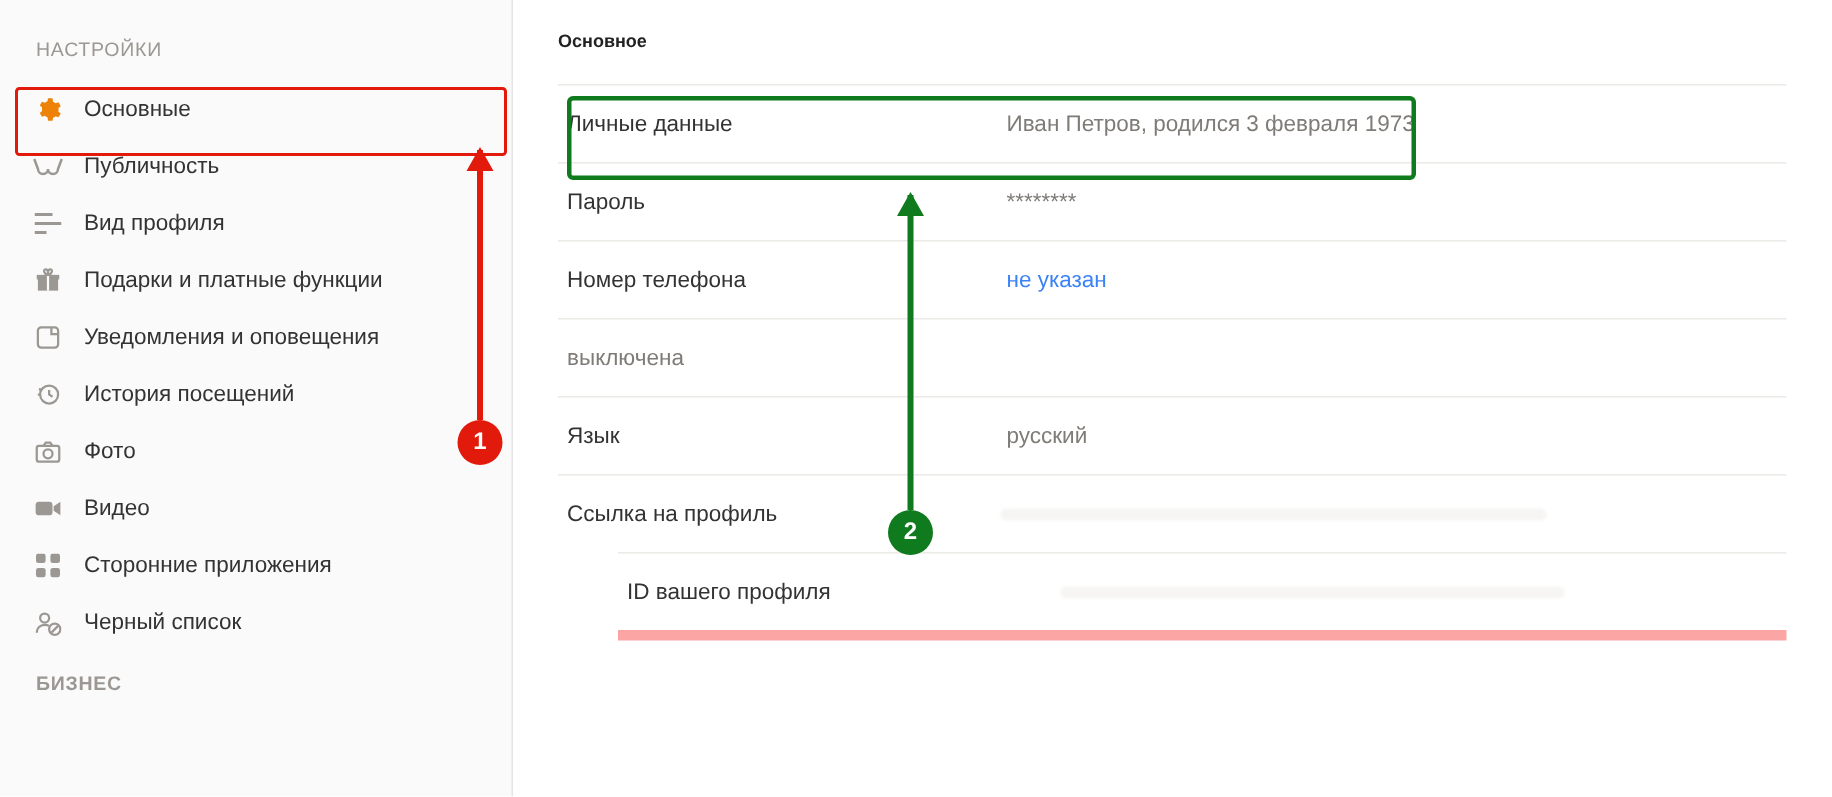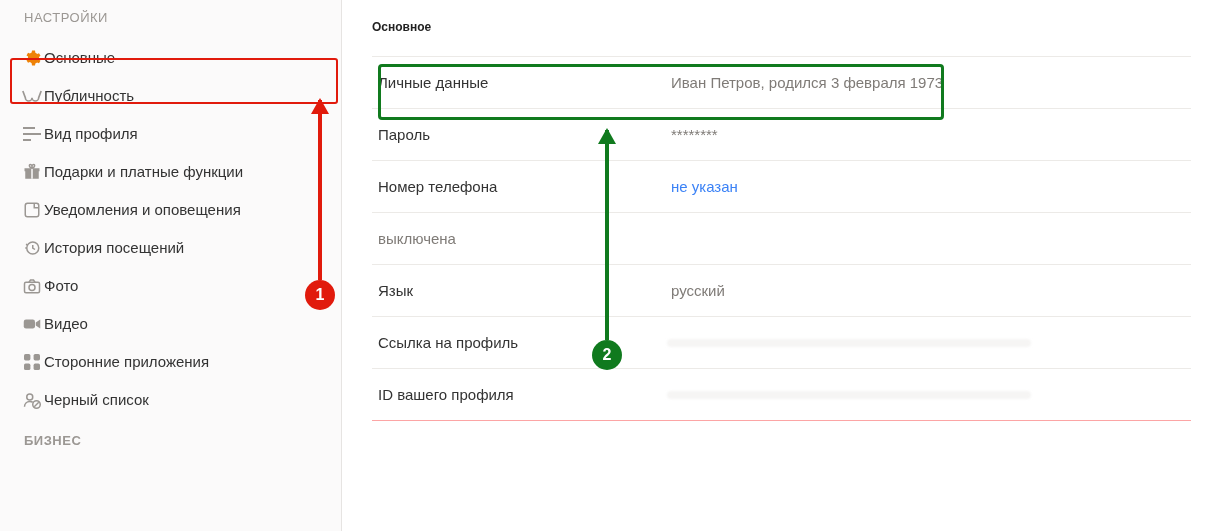--- a/index.html
+++ b/index.html
@@ -11,33 +11,33 @@
     overflow: hidden;
     position: relative;
     font-size: 15px;
     color: #333;
   }
   .layout { display: flex; height: 100%; }
   .sidebar {
     width: 342px;
     background: #fbfafa;
     border-right: 1px solid #e6e4e2;
-    padding-top: 4px;
+    padding-top: 19px;
     position: relative;
   }
   .sidebar-heading {
     color: #9b9793;
     font-size: 13px;
     letter-spacing: 0.5px;
     padding: 6px 20px 14px 24px;
   }
   .nav-item {
     display: flex;
     align-items: center;
-    gap: 2px;
+    gap: 14px;
     padding: 9px 18px 9px 22px;
     color: #333;
     cursor: pointer;
     font-size: 15px;
     line-height: 20px;
   }
   .nav-item .icon { width: 20px; height: 20px; display:flex; align-items:center; justify-content:center; color:#9b9793; }
   .nav-item.active .icon { color: #ee8208; }
   .highlight-box {
     position: absolute;
@@ -58,21 +58,21 @@
     margin-bottom: 22px;
   }
   .settings-list { }
   .setting-row {
     display: flex;
     align-items: center;
     padding: 17px 6px;
     border-top: 1px solid #eceae7;
     cursor: pointer;
   }
-  .setting-row:last-child { border-bottom: 1px solid #fca5a5; }
+  .setting-row:last-child { border-bottom: 7px solid #fca5a5; margin-left: 40px; }
   .setting-label { width: 293px; color: #333; }
   .setting-value { color: #7f7b77; flex:1; }
   .setting-value.warn { color: #3b82f6; }
   .setting-value.blur {
     position: relative;
   }
   .setting-value.blur::after{
     content:"";
     position:absolute; left:-4px; top:-4px; right:30%; bottom:-4px;
     background: linear-gradient(#f6f5f4,#f6f5f4);

